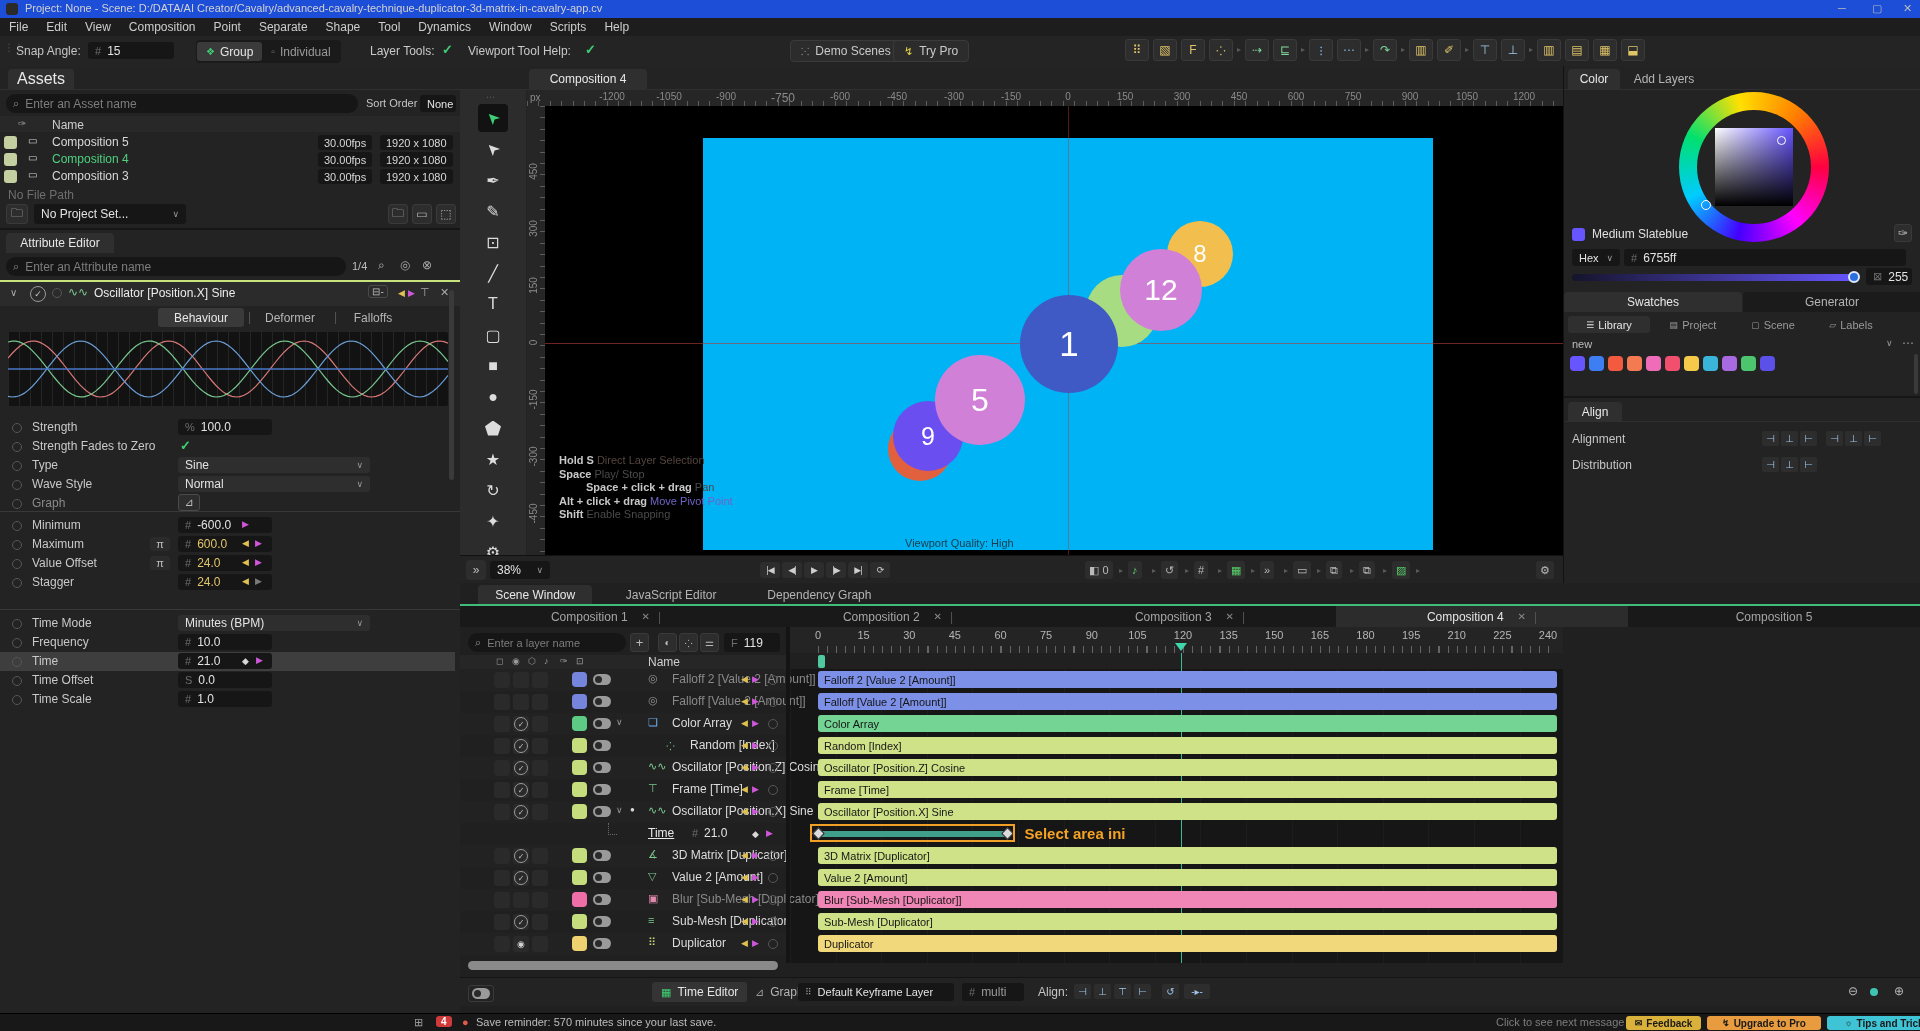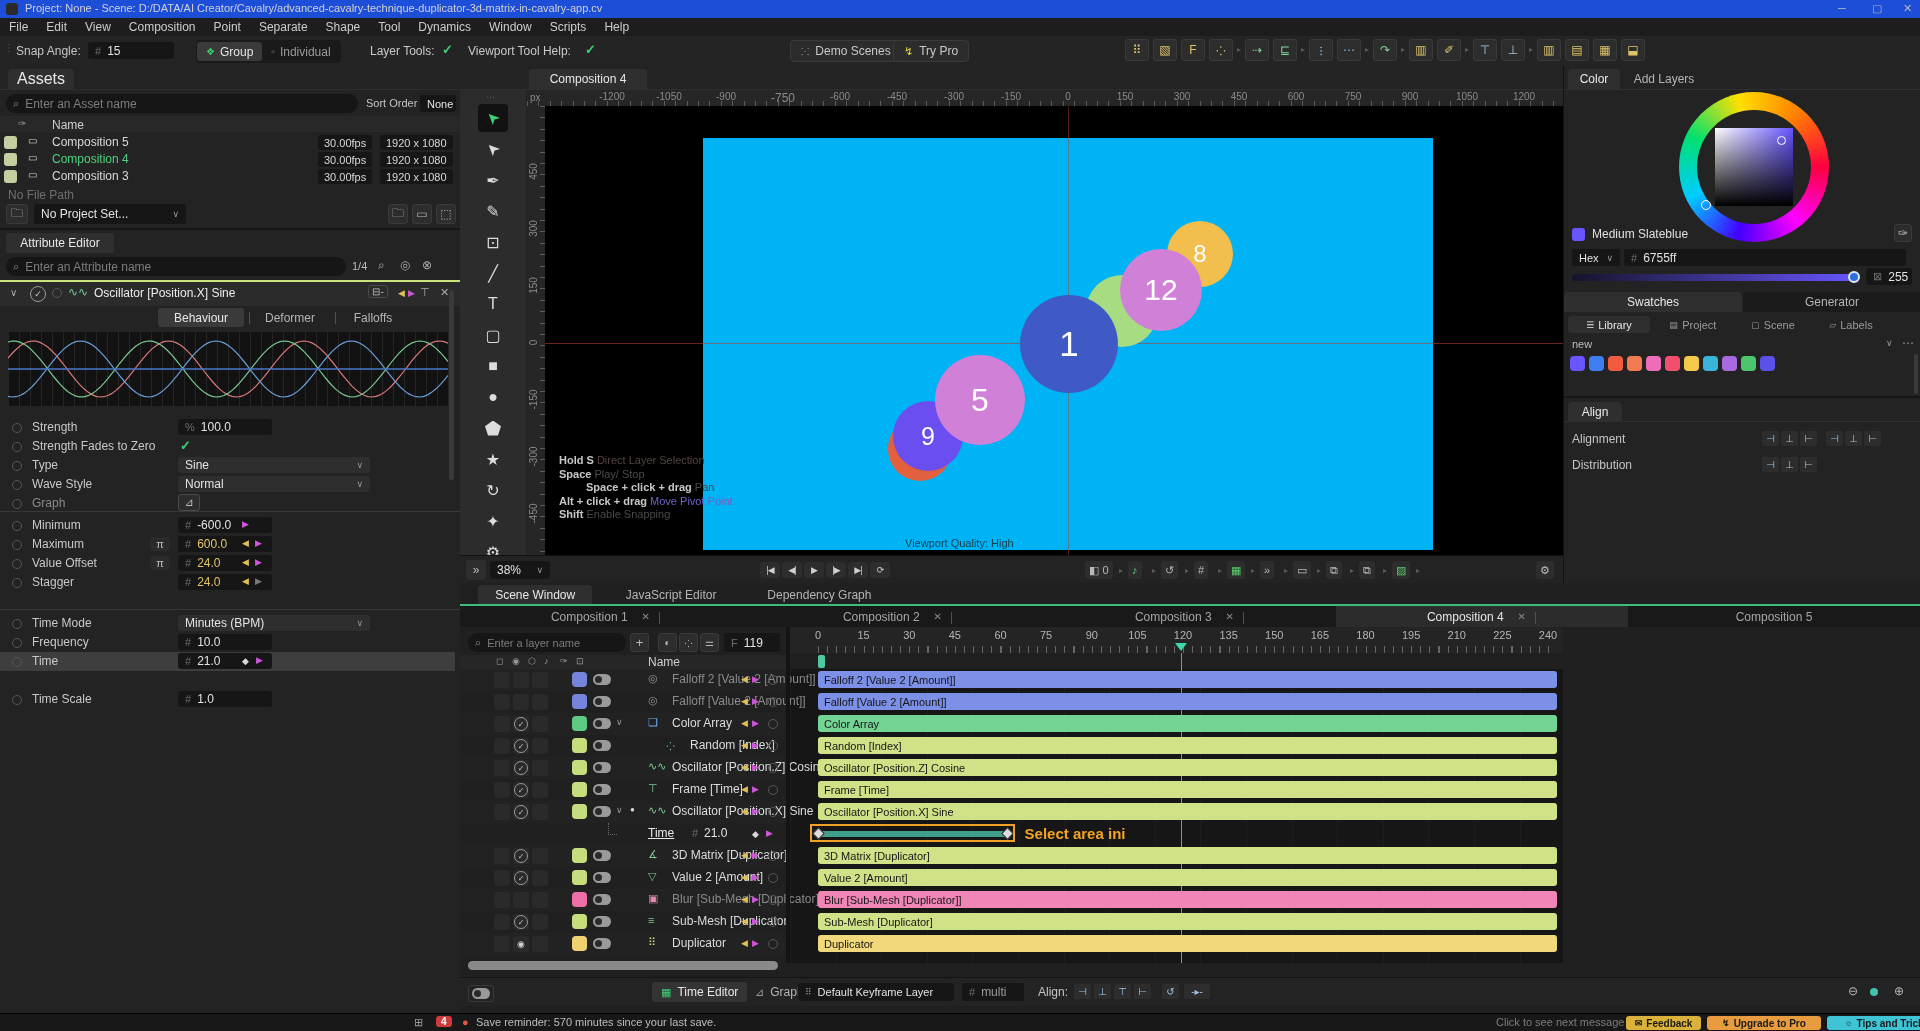--- a/index.html
+++ b/index.html
@@ -293,20 +293,28 @@
       <div style="position: absolute; left: 0px; top: 586px; width: 455px; height: 19px; background: rgb(62, 62, 62);">
         <span class="circ" style="position: absolute; left: 12px; top: 5px;"></span>
         <span style="position: absolute; left: 32px; top: 2px; color: rgb(201, 201, 201);">Time</span>
         <div class="field" style="position: absolute; left: 178px; top: 1px; width: 94px; height: 16px;">
           <span class="prefix">#</span>
           <span style="color: rgb(227, 227, 227);">21.0</span>
           <span style="position: absolute; left: 64px; top: 3px; color: rgb(216, 216, 216); font-size: 9px;">◆</span>
           <span class="karrow" style="position: absolute; left: 78px; top: 3px; color: rgb(207, 86, 217);">▶</span>
         </div>
       </div>
+      <div style="position: absolute; left: 0px; top: 605px; width: 455px; height: 19px;">
+        <span class="circ" style="position: absolute; left: 12px; top: 5px;"></span>
+        <span style="position: absolute; left: 32px; top: 2px; color: rgb(201, 201, 201);">Time Offset</span>
+        <div class="field" style="position: absolute; left: 178px; top: 1px; width: 94px; height: 16px;">
+          <span class="prefix">S</span>
+          <span style="color: rgb(227, 227, 227);">0.0</span>
+        </div>
+      </div>
       <div style="position: absolute; left: 0px; top: 624px; width: 455px; height: 19px;">
         <span class="circ" style="position: absolute; left: 12px; top: 5px;"></span>
         <span style="position: absolute; left: 32px; top: 2px; color: rgb(201, 201, 201);">Time Scale</span>
         <div class="field" style="position: absolute; left: 178px; top: 1px; width: 94px; height: 16px;">
           <span class="prefix">#</span>
           <span style="color: rgb(227, 227, 227);">1.0</span>
         </div>
       </div>
       <div style="position: absolute; left: 449px; top: 224px; width: 5px; height: 190px; background: rgb(58, 58, 58); border-radius: 3px;"></div>
     </div>

